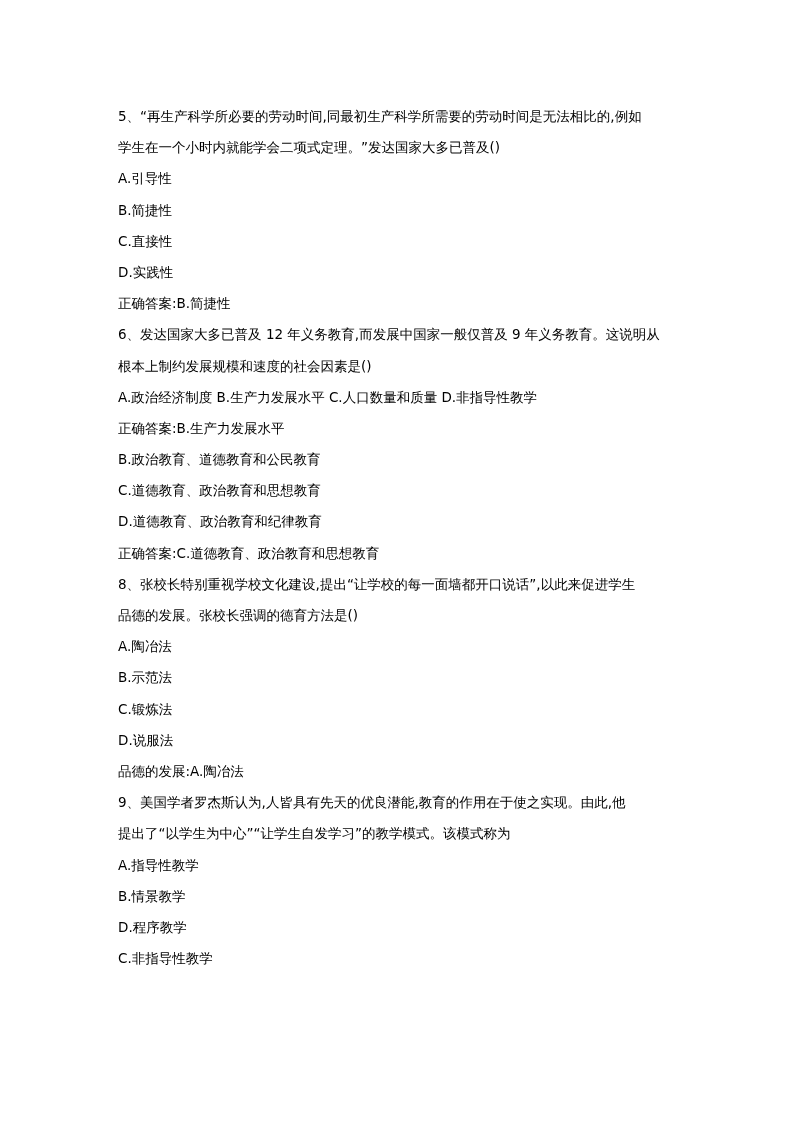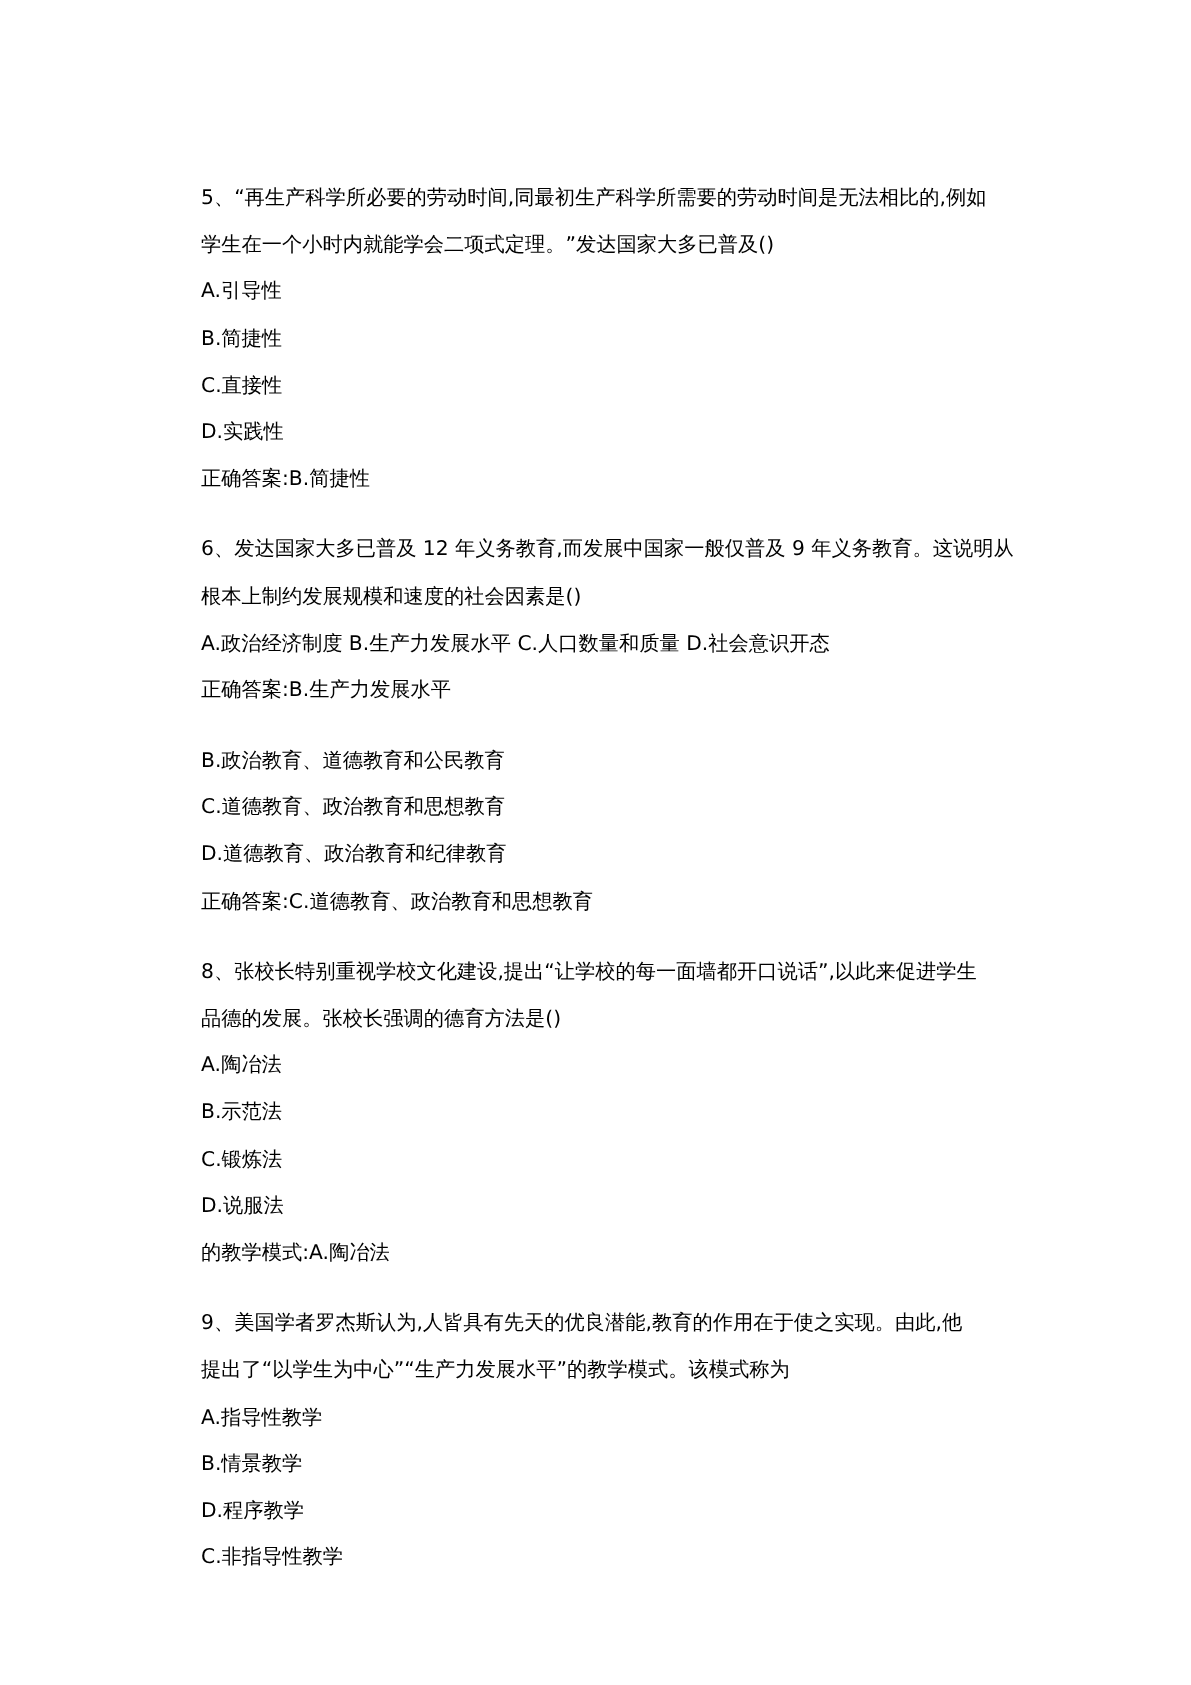--- a/index.html
+++ b/index.html
@@ -21,63 +21,63 @@
       top: 101px;
       width: 570px;
     }
     .line {
       font-size: 13.5px;
       line-height: 31.2px;
       height: 31.2px;
       white-space: nowrap;
       letter-spacing: 0px;
     }
-    .question-block { margin: 16px; padding: 0; }
+    .question-block { margin: 0; padding: 0; }
   </style>
 </head>
 <body>
 
 <div class="page">
 
   <div class="question-block">
     <div class="line">5、“再生产科学所必要的劳动时间,同最初生产科学所需要的劳动时间是无法相比的,例如</div>
     <div class="line">学生在一个小时内就能学会二项式定理。”发达国家大多已普及()</div>
     <div class="line">A.引导性</div>
     <div class="line">B.简捷性</div>
     <div class="line">C.直接性</div>
     <div class="line">D.实践性</div>
     <div class="line">正确答案:B.简捷性</div>
   </div>
 
   <div class="question-block">
     <div class="line">6、发达国家大多已普及 12 年义务教育,而发展中国家一般仅普及 9 年义务教育。这说明从</div>
     <div class="line">根本上制约发展规模和速度的社会因素是()</div>
-    <div class="line">A.政治经济制度 B.生产力发展水平 C.人口数量和质量 D.社会意识开态</div>
+    <div class="line">A.政治经济制度 B.生产力发展水平 C.人口数量和质量 D.非指导性教学</div>
     <div class="line">正确答案:B.生产力发展水平</div>
   </div>
 
   <div class="question-block">
     <div class="line">B.政治教育、道德教育和公民教育</div>
     <div class="line">C.道德教育、政治教育和思想教育</div>
     <div class="line">D.道德教育、政治教育和纪律教育</div>
     <div class="line">正确答案:C.道德教育、政治教育和思想教育</div>
   </div>
 
   <div class="question-block">
     <div class="line">8、张校长特别重视学校文化建设,提出“让学校的每一面墙都开口说话”,以此来促进学生</div>
     <div class="line">品德的发展。张校长强调的德育方法是()</div>
     <div class="line">A.陶冶法</div>
     <div class="line">B.示范法</div>
     <div class="line">C.锻炼法</div>
     <div class="line">D.说服法</div>
-    <div class="line">的教学模式:A.陶冶法</div>
+    <div class="line">品德的发展:A.陶冶法</div>
   </div>
 
   <div class="question-block">
     <div class="line">9、美国学者罗杰斯认为,人皆具有先天的优良潜能,教育的作用在于使之实现。由此,他</div>
-    <div class="line">提出了“以学生为中心”“生产力发展水平”的教学模式。该模式称为</div>
+    <div class="line">提出了“以学生为中心”“让学生自发学习”的教学模式。该模式称为</div>
     <div class="line">A.指导性教学</div>
     <div class="line">B.情景教学</div>
     <div class="line">D.程序教学</div>
     <div class="line">C.非指导性教学</div>
   </div>
 
 </div>
 
 </body></html>

